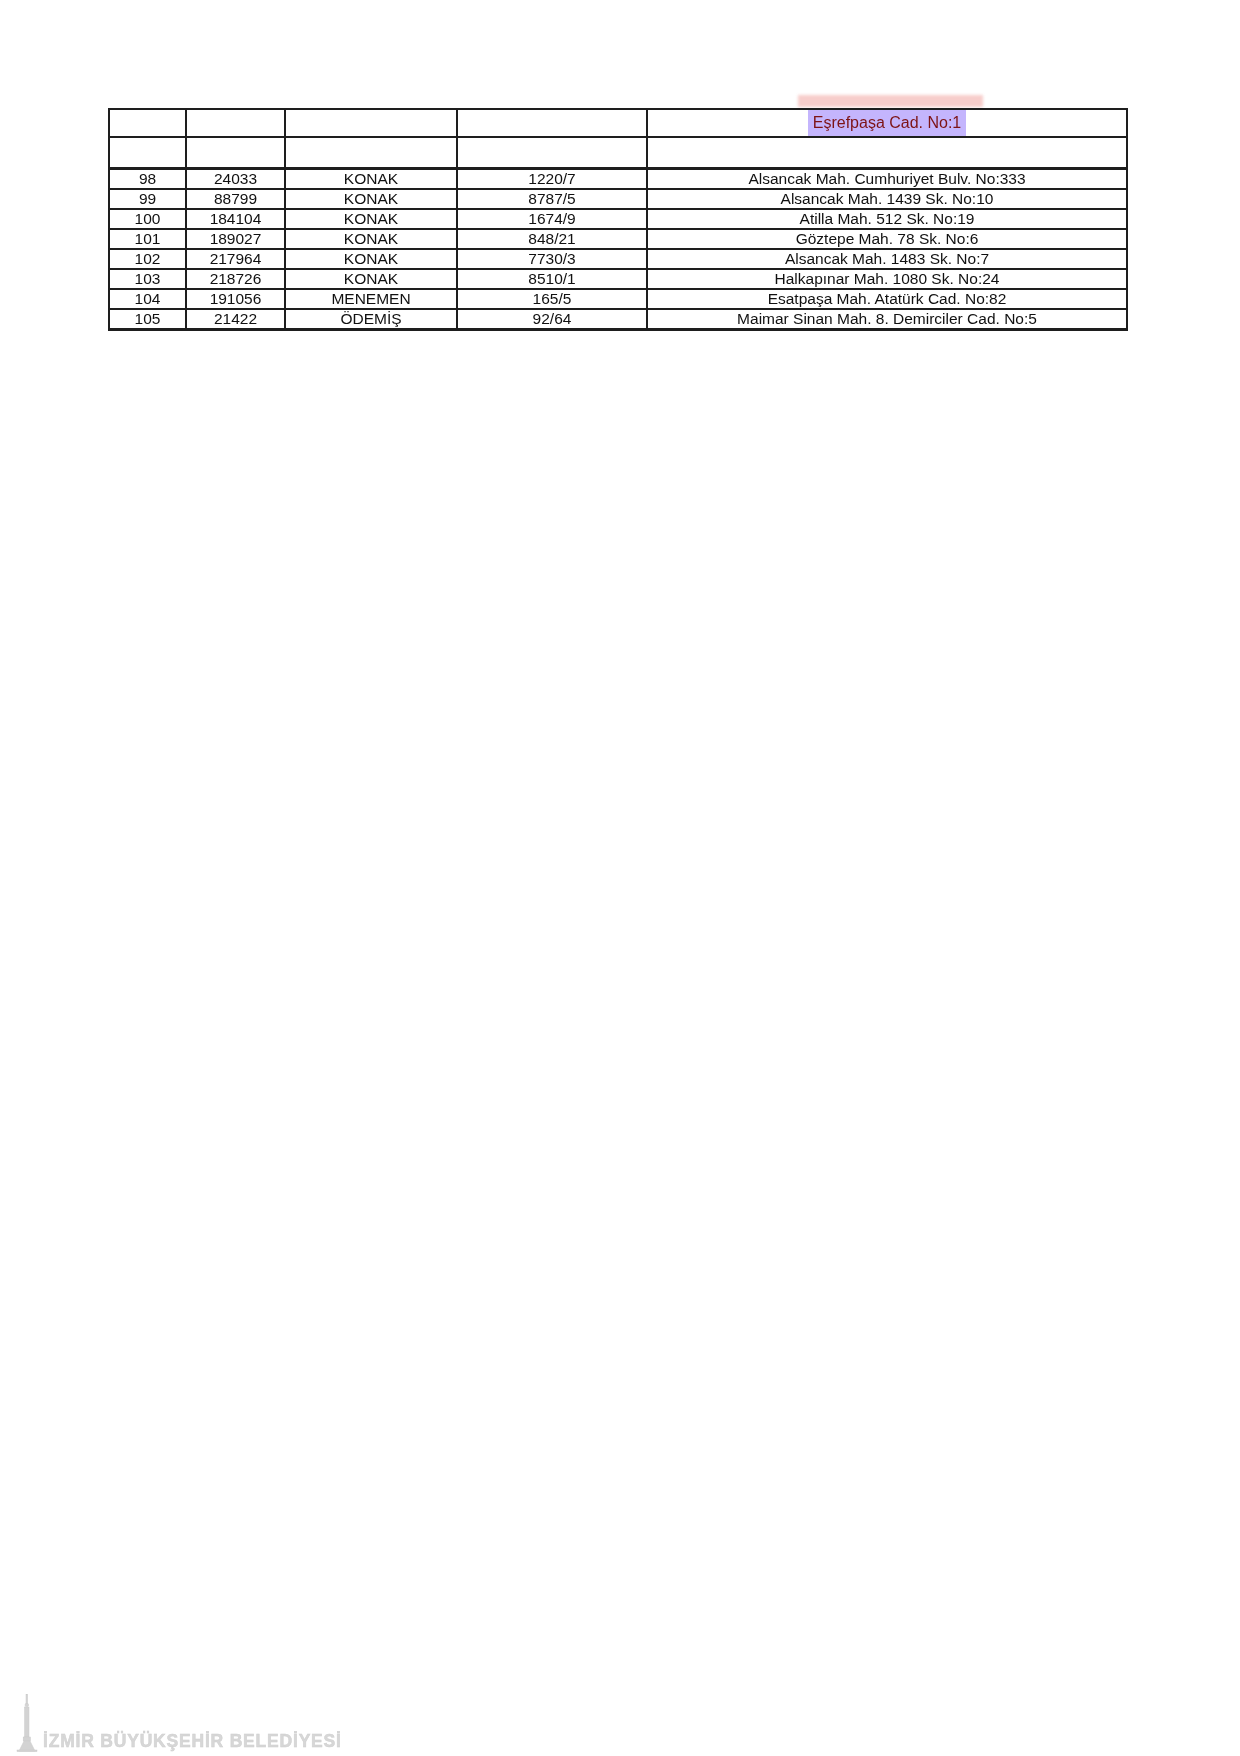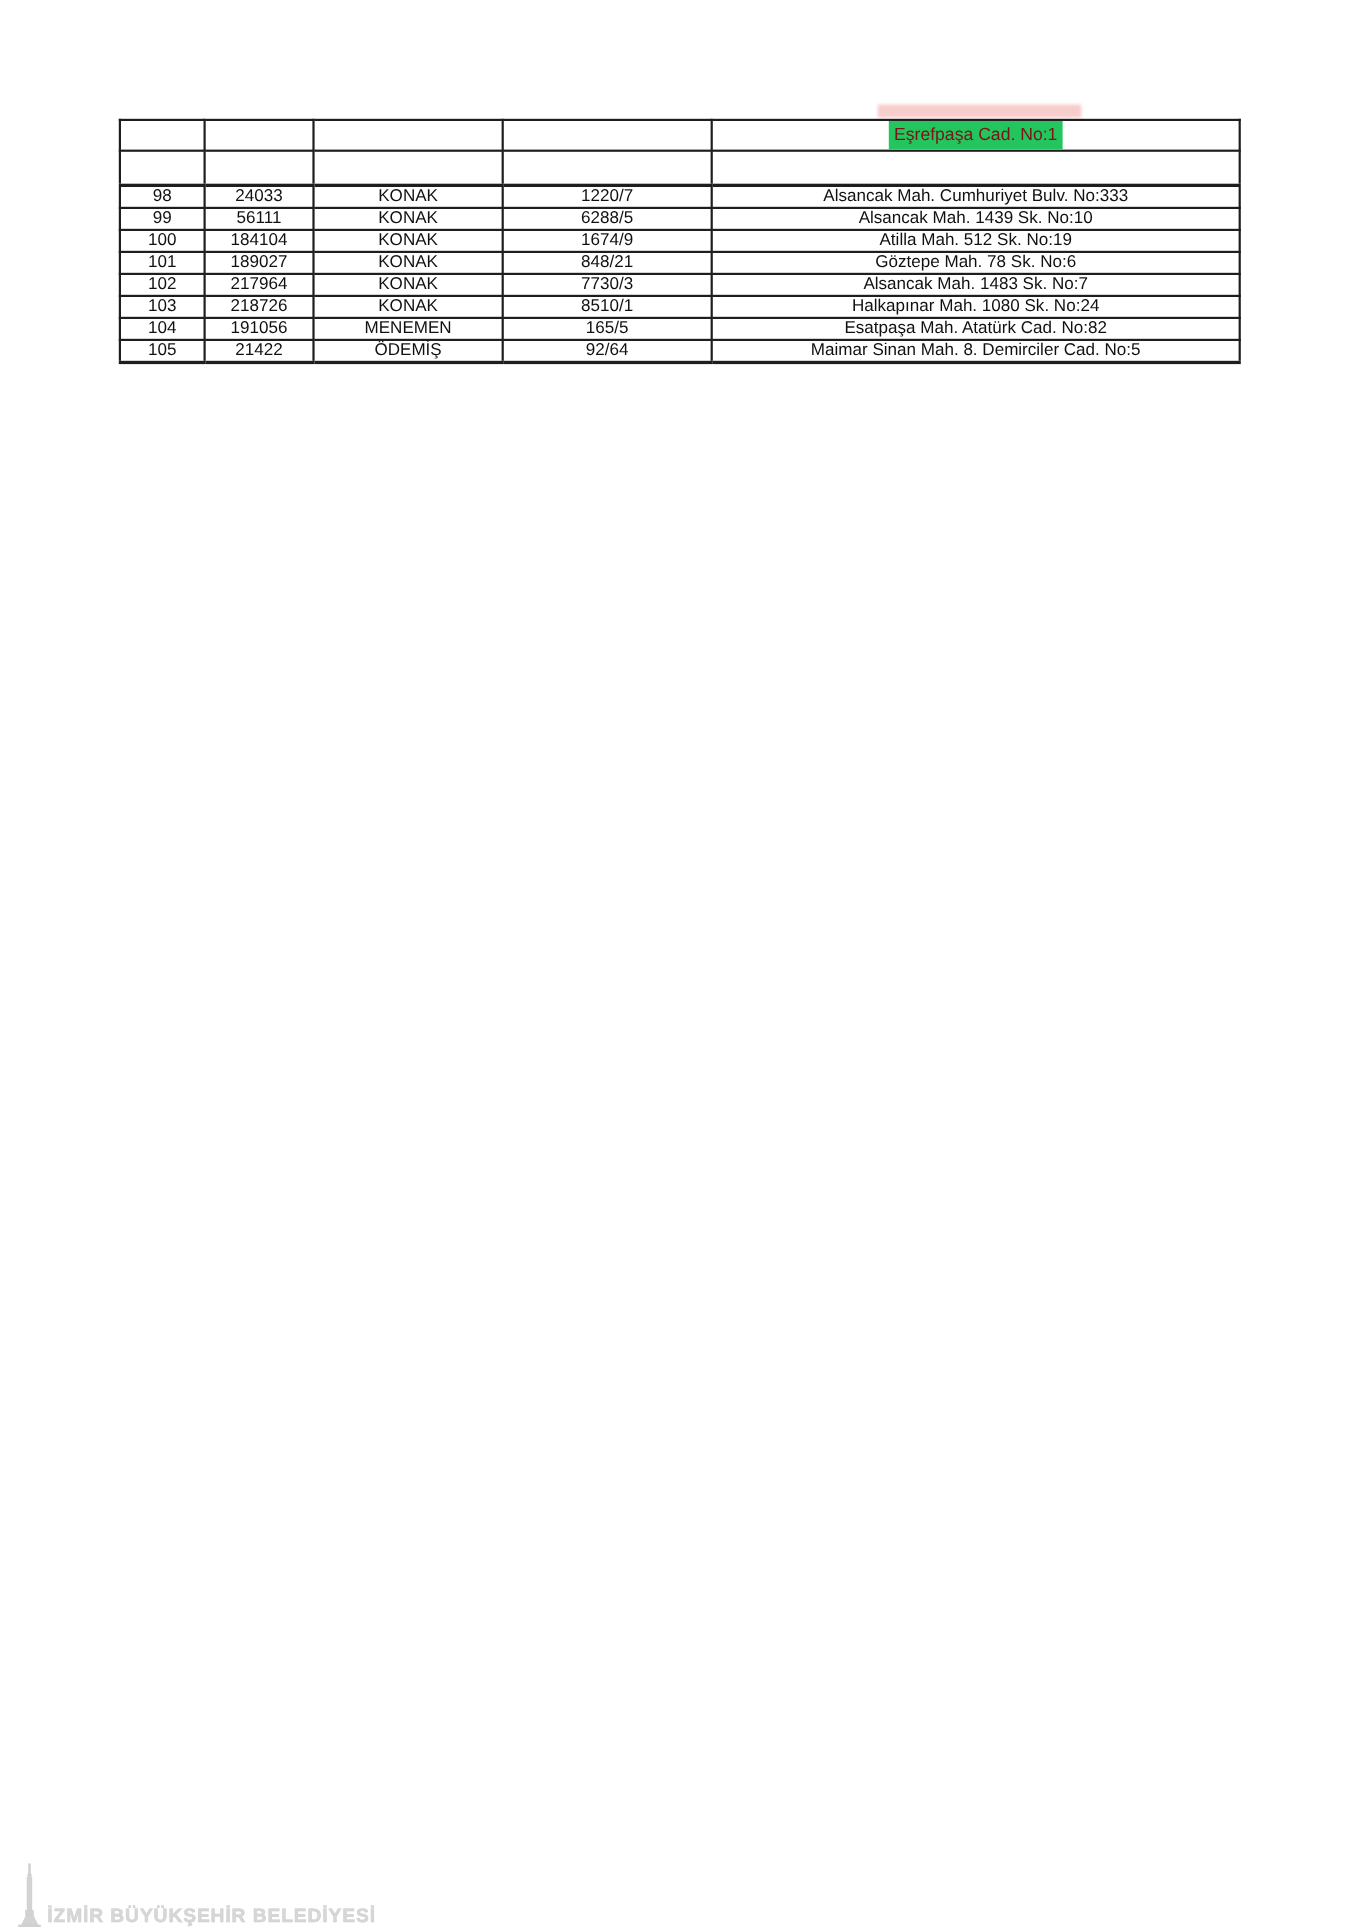--- a/index.html
+++ b/index.html
@@ -45,21 +45,21 @@
     white-space: nowrap;
     overflow: hidden;
   }
   tr.note-row td { height: 28px; vertical-align: middle; }
   tr.spacer-row td { height: 31px; border-bottom-width: 3px; }
   tr.data-row td { height: 16px; }
   tr.data-row:last-child td { border-bottom-width: 3px; }
 
   .red-note {
     display: inline-block;
-    background: #22c55e;
+    background: #c4b5fd;
     color: #7d1315;
     font-size: 16px;
     line-height: 24px;
     padding: 1px 5px;
     white-space: nowrap;
   }
 
   
   .watermark {
     position: absolute;
@@ -116,23 +116,23 @@
 
   <tr class="data-row">
         <td>98</td>
         <td>24033</td>
         <td>KONAK</td>
         <td>1220/7</td>
         <td>Alsancak Mah. Cumhuriyet Bulv. No:333</td>
       </tr>
       <tr class="data-row">
         <td>99</td>
-        <td>56111</td>
+        <td>88799</td>
         <td>KONAK</td>
-        <td>6288/5</td>
+        <td>8787/5</td>
         <td>Alsancak Mah. 1439 Sk. No:10</td>
       </tr>
       <tr class="data-row">
         <td>100</td>
         <td>184104</td>
         <td>KONAK</td>
         <td>1674/9</td>
         <td>Atilla Mah. 512 Sk. No:19</td>
       </tr>
       <tr class="data-row">

